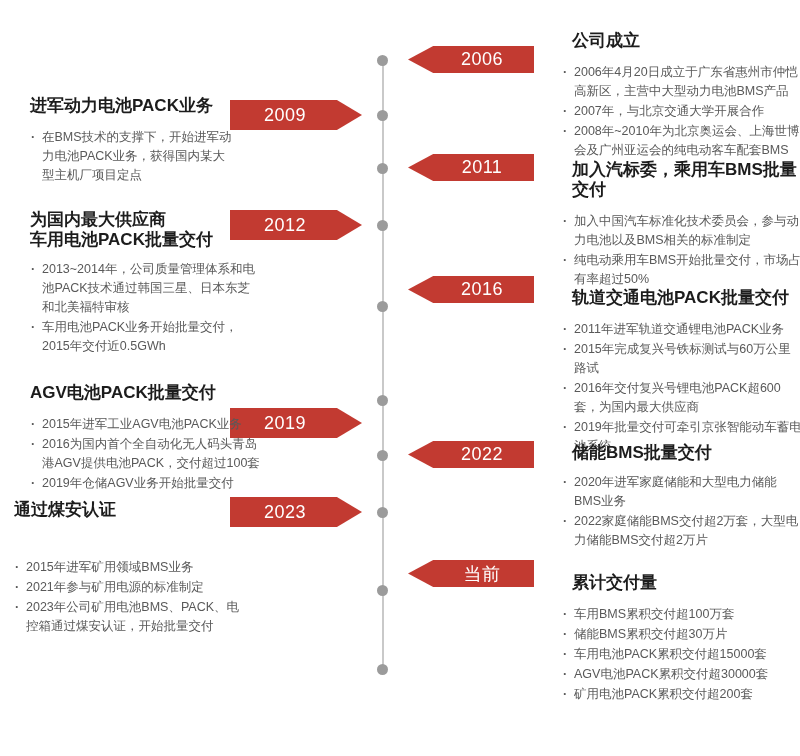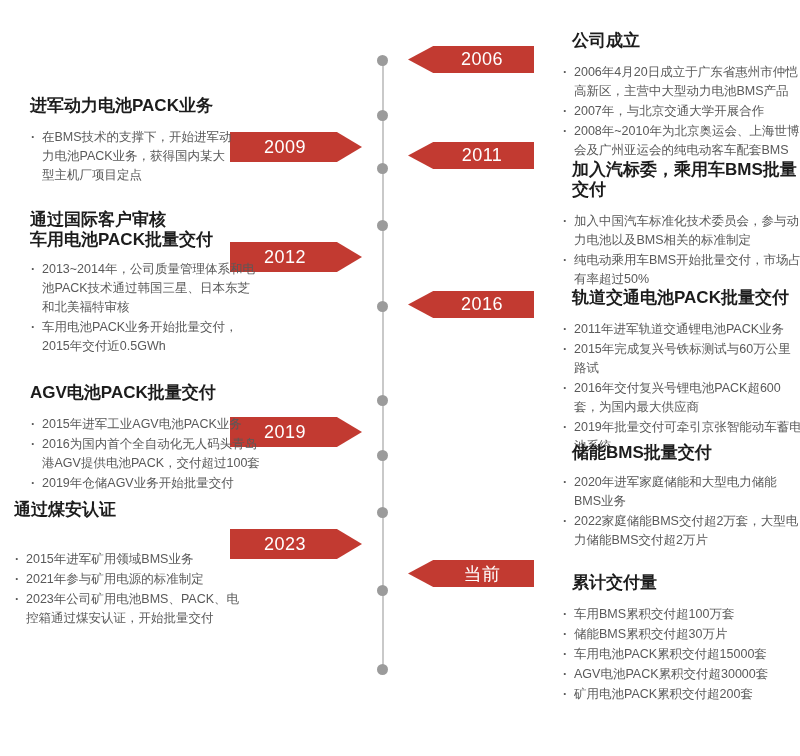--- a/index.html
+++ b/index.html
@@ -26,35 +26,35 @@
     font-size:18px;letter-spacing:.5px;
   }
   .banner-r{ 
     left:408px;width:126px;height:27px;
     clip-path:polygon(100% 0, 20% 0, 0 50%, 20% 100%, 100% 100%);
     padding-left:22px;box-sizing:border-box;
   }
   .banner-l{ 
     left:230px;width:132px;height:30px;
     clip-path:polygon(0 0, 81% 0, 100% 50%, 81% 100%, 0 100%);
-    padding-right:22px;box-sizing:border-box;margin-top:32px;
+    padding-right:22px;box-sizing:border-box;
   }
   
   .block{position:absolute;}
   .block h3{
     margin:0;font-size:17px;line-height:20px;font-weight:700;color:#1c1c1c;
     white-space:pre-line;
   }
   .block.right h3{margin-left:10px;}
   .block.left  h3{}
   .block ul{
     list-style:none;margin:12px 0 0 0;padding:0;
   }
   .block ul.gap-md{margin-top:10px;}
-  .block ul.gap-xl{margin-top:30px;}
+  .block ul.gap-xl{margin-top:38px;}
   .block li{
     position:relative;padding-left:12px;margin:0 0 1px 0;
     font-size:12.5px;line-height:19px;color:#595959;
   }
   .block li::before{
     content:"\00B7";position:absolute;left:1px;top:0;
     font-weight:700;color:#595959;
   }
 </style>
 </head>
@@ -73,31 +73,34 @@
   <div class="tl-dot" style="top:507px"></div>
   <div class="tl-dot" style="top:585px"></div>
   <div class="tl-dot" style="top:664px"></div>
 
   <div class="banner banner-r" style="top:46px">
       <span>2006</span>
     </div>
   <div class="banner banner-l" style="top:100px">
       <span>2009</span>
     </div>
-  <div class="banner banner-r" style="top:142px">
+  <div class="banner banner-r" style="top:154px">
       <span>2011</span>
     </div>
   <div class="banner banner-l" style="top:210px">
       <span>2012</span>
     </div>
-  <div class="banner banner-r" style="top:291px">
+  <div class="banner banner-r" style="top:276px">
       <span>2016</span>
     </div>
-  <div class="banner banner-l" style="top:385px">
+  <div class="banner banner-l" style="top:408px">
       <span>2019</span>
+    </div>
+  <div class="banner banner-r" style="top:441px">
+      <span>2022</span>
     </div>
   <div class="banner banner-l" style="top:497px">
       <span>2023</span>
     </div>
   <div class="banner banner-r" style="top:560px">
       <span>当前</span>
     </div>
 
   <div class="block right" style="left:562px;top:31px;width:240px">
     <h3>公司成立</h3>
@@ -141,21 +144,21 @@
       </ul>
   </div>
 
   <div class="block left" style="left:30px;top:96px;width:205px">
     <h3>进军动力电池PACK业务</h3>
     <ul>
         <li>在BMS技术的支撑下，开始进军动力电池PACK业务，获得国内某大型主机厂项目定点</li>
       </ul>
   </div>
   <div class="block left" style="left:30px;top:210px;width:228px">
-    <h3>通过国际客户审核
+    <h3>为国内最大供应商
 车用电池PACK批量交付</h3>
     <ul class="gap-md">
         <li>2013~2014年，公司质量管理体系和电池PACK技术通过韩国三星、日本东芝和北美福特审核</li>
         <li>车用电池PACK业务开始批量交付，2015年交付近0.5GWh</li>
       </ul>
   </div>
   <div class="block left" style="left:30px;top:383px;width:235px">
     <h3>AGV电池PACK批量交付</h3>
     <ul>
         <li>2015年进军工业AGV电池PACK业务</li>

